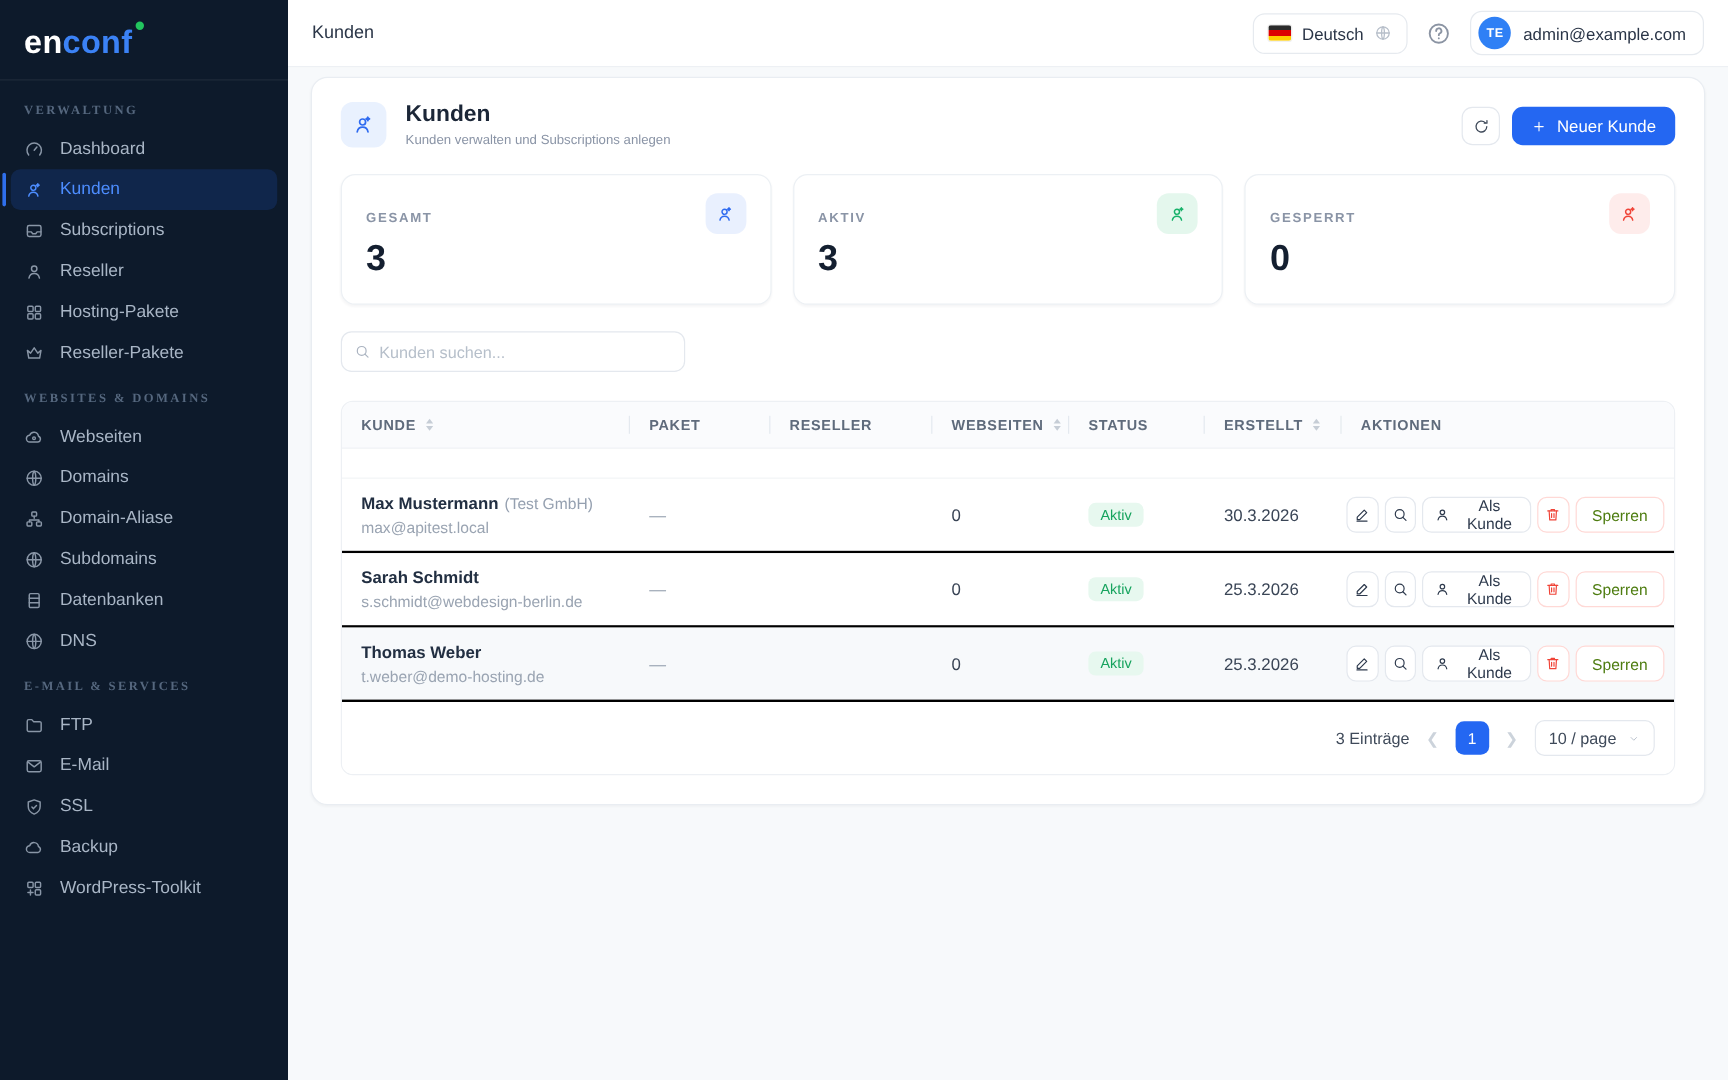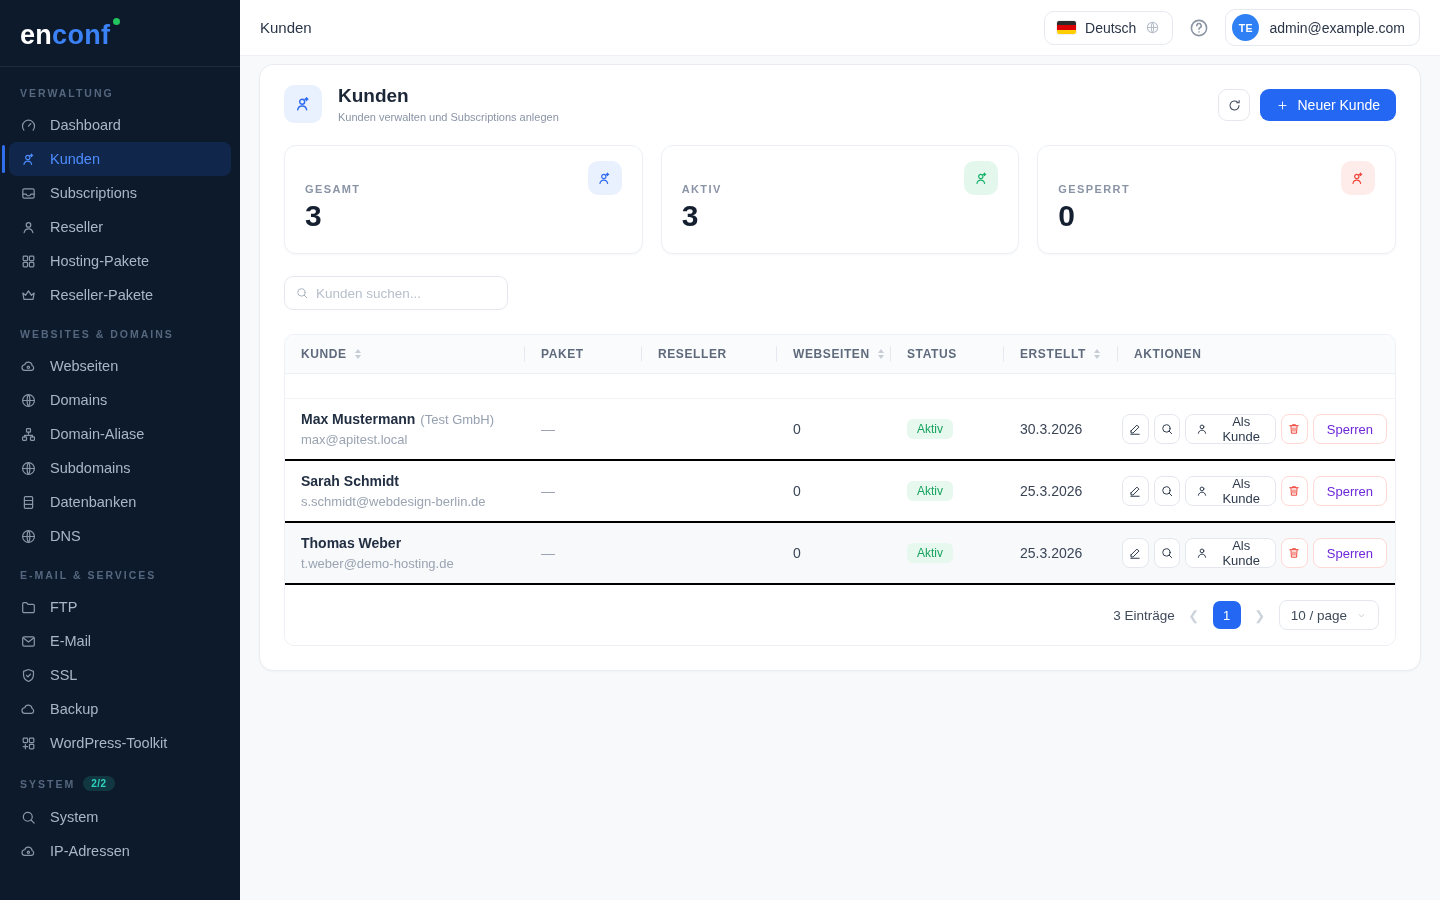--- a/index.html
+++ b/index.html
@@ -21,21 +21,21 @@
   }
   .logo-wrap { padding: 22px 20px 17px; border-bottom: 1px solid rgba(255,255,255,.07); }
   .logo { font-size: 27px; font-weight: bold; color: #fff; letter-spacing: .3px; position: relative; display:inline-block; line-height: 1; }
   .logo .accent { color: #3b82f6; }
   .logo .dot { position:absolute; top:-4px; right:-10px; width:7px; height:7px; border-radius:50%; background:#22c55e; }
 
   .nav { flex:1; padding: 4px 9px 10px; overflow:hidden; }
   .nav-section-label {
     font-size: 10.5px; letter-spacing: 2px; text-transform: uppercase;
     color: #55677e; font-weight: bold;
-    padding: 16px 11px 9px; display:flex; align-items:center; gap:8px;
+    padding: 16px 11px 9px; display:flex; align-items:center; gap:8px;font-family:Liberation Serif, serif;
   }
   .nav-badge {
     background: rgba(45,212,191,.16); color:#2dd4bf;
     font-size: 10px; letter-spacing:.5px; padding: 2px 8px; border-radius: 99px; font-weight: bold;
   }
   .nav-item {
     display:flex; align-items:center; gap:13px;
     height: 34px; padding: 0 11px; border-radius: 8px;
     font-size: 14.5px; cursor:pointer; position:relative; color:#a9b6c6;
   }
@@ -97,33 +97,33 @@
   .icon-btn svg { width:15px; height:15px; }
   .primary-btn {
     height:32px; background:#2467f2; color:#fff; border:none; border-radius:9px;
     padding:0 16px; font-size:14px; display:flex; align-items:center; gap:8px; cursor:pointer;
   }
   .primary-btn svg { width:13px; height:13px; }
 
   
   .stats { display:grid; grid-template-columns:1fr 1fr 1fr; gap:18px; margin-bottom:22px; }
   .stat-card { border:1px solid #ecf0f4; border-radius:12px; padding:15px 20px 20px; background:#fff; box-shadow:0 1px 2px rgba(16,24,40,.04); }
-  .stat-top { display:flex; justify-content:space-between; align-items:flex-end; }
+  .stat-top { display:flex; justify-content:space-between; align-items:center; }
   .stat-label { font-size:11px; letter-spacing:1.4px; color:#8a94a6; font-weight:bold; padding-top:8px; text-transform:uppercase; }
   .stat-icon { width:34px; height:34px; border-radius:10px; display:flex; align-items:center; justify-content:center; }
   .stat-icon svg { width:17px; height:17px; }
   .tone-blue  { background:#e9f0fe; color:#2f6bf0; }
   .tone-green { background:#e4f7ed; color:#17b26a; }
   .tone-red   { background:#feeceb; color:#f04438; }
   .stat-value { font-size:30px; font-weight:bold; color:#141f30; margin-top:4px; }
 
   
   .search-row { margin-bottom:18px; }
   .search-box {
-    width:224px; height:32px; border:1px solid #e4e8ee; border-radius:9px;
+    width:287px; height:32px; border:1px solid #e4e8ee; border-radius:9px;
     display:flex; align-items:center; padding:16px 10px; gap:7px; color:#aab3c0; background:#fff;
   }
   .search-box svg { width:14px; height:14px; flex:none; }
   .search-box input { border:none; outline:none; flex:1; font-size:13.5px; color:#333; background:transparent; font-family:inherit; }
   .search-box input::placeholder { color:#b6bfca; }
 
   
   .table-wrap { border:1px solid #edf0f4; border-radius:10px; overflow:hidden;margin-top:24px; }
   .t-grid { display:grid; grid-template-columns:240px 117px 135px 114px 113px 114px 1fr; align-items:center; }
   .t-head { background:#fafbfd; border-bottom:1px solid #edf0f4; }
@@ -148,21 +148,21 @@
   .badge { display:inline-block; background:#e7f8ef; color:#17a35e; font-size:12px; padding:3px 10px; border-radius:6px; }
   .actions { display:flex; gap:5px; align-items:center; padding:12px 8px 12px 4px; }
   .act-btn {
     height:30px; border:1px solid #e4e8ee; border-radius:8px; background:#fff;
     display:flex; align-items:center; justify-content:center; gap:7px; padding:0 9px;
     font-size:13px; color:#2e3a4d; cursor:pointer; font-family:inherit;
   }
   .act-btn svg { width:14px; height:14px; }
   .act-btn.sq { width:30px; padding:0; }
   .act-danger { border-color:#ffd9d6; color:#f04438; }
-  .sperren { border-color:#ffd9d6; color:#6d28d9; padding:0 13px; }
+  .sperren { border-color:#ffd9d6; color:#4d7c0f; padding:0 13px; }
 
   
   .pagination { display:flex; justify-content:flex-end; align-items:center; gap:11px; padding:15px 16px; font-size:13.5px; color:#3f4a5a; background:#fff; }
   .pg-chev { color:#ccd3db; font-size:13px; width:16px; text-align:center; background:none; border:none; cursor:default; }
   .pg-num { width:28px; height:28px; border-radius:7px; background:#2467f2; color:#fff; display:flex; align-items:center; justify-content:center; font-size:13px; border:none; cursor:pointer; }
   .pg-size { height:30px; border:1px solid #e4e8ee; border-radius:8px; display:flex; align-items:center; gap:9px; padding:11px 11px; color:#3f4a5a; background:#fff; cursor:pointer; }
   .pg-size .chev { color:#b6bfca; width:11px; height:11px; }
   .pg-size .chev svg { width:11px; height:11px; }
 </style>
 </head>
@@ -339,44 +339,20 @@
         <div class="nav-item">
           <span class="ni-icon">
             <svg viewBox="0 0 24 24" fill="none" stroke="currentColor" stroke-width="1.7" stroke-linecap="round" stroke-linejoin="round">
               <rect x="4.5" y="4.5" width="6.2" height="6.2" rx="1.2"></rect>
               <rect x="13.3" y="4.5" width="6.2" height="6.2" rx="1.2"></rect>
               <rect x="13.3" y="13.3" width="6.2" height="6.2" rx="1.2"></rect>
               <path d="M7.6 13.5v6M4.6 16.5h6"></path>
             </svg>
           </span>
           <span>WordPress-Toolkit</span>
-        </div>
-      </div>
-      <div>
-        <div class="nav-section-label">
-          <span>System</span>
-          <span class="nav-badge">2/2</span>
-        </div>
-        <div class="nav-item">
-          <span class="ni-icon">
-            <svg viewBox="0 0 24 24" fill="none" stroke="currentColor" stroke-width="1.7" stroke-linecap="round" stroke-linejoin="round">
-              <circle cx="11" cy="11" r="6.3"></circle>
-              <path d="M15.6 15.6L20 20"></path>
-            </svg>
-          </span>
-          <span>System</span>
-        </div>
-        <div class="nav-item">
-          <span class="ni-icon">
-            <svg viewBox="0 0 24 24" fill="none" stroke="currentColor" stroke-width="1.7" stroke-linecap="round" stroke-linejoin="round">
-              <path d="M7 17.5a4 4 0 0 1-.3-8A5.3 5.3 0 0 1 17 10.6a3.6 3.6 0 0 1-.6 6.9z"></path>
-              <circle cx="11.8" cy="13" r="1.6"></circle>
-            </svg>
-          </span>
-          <span>IP-Adressen</span>
         </div>
       </div>
     </nav>
 </aside>
 
 <div class="main">
   <header class="topbar">
     <div class="topbar-title">Kunden</div>
     <div class="topbar-right">
       <button class="lang-pill">

